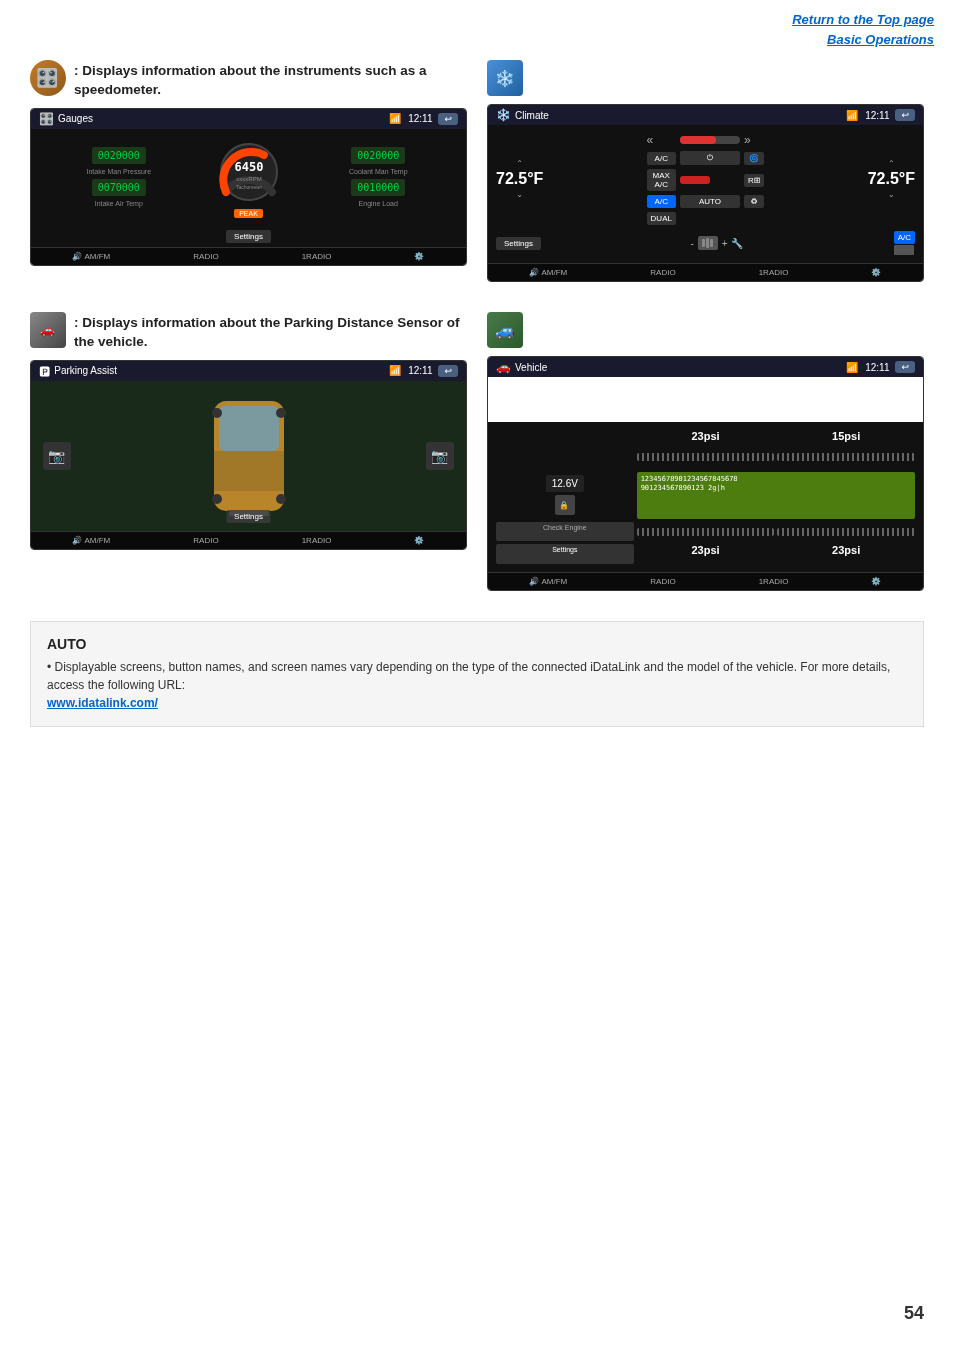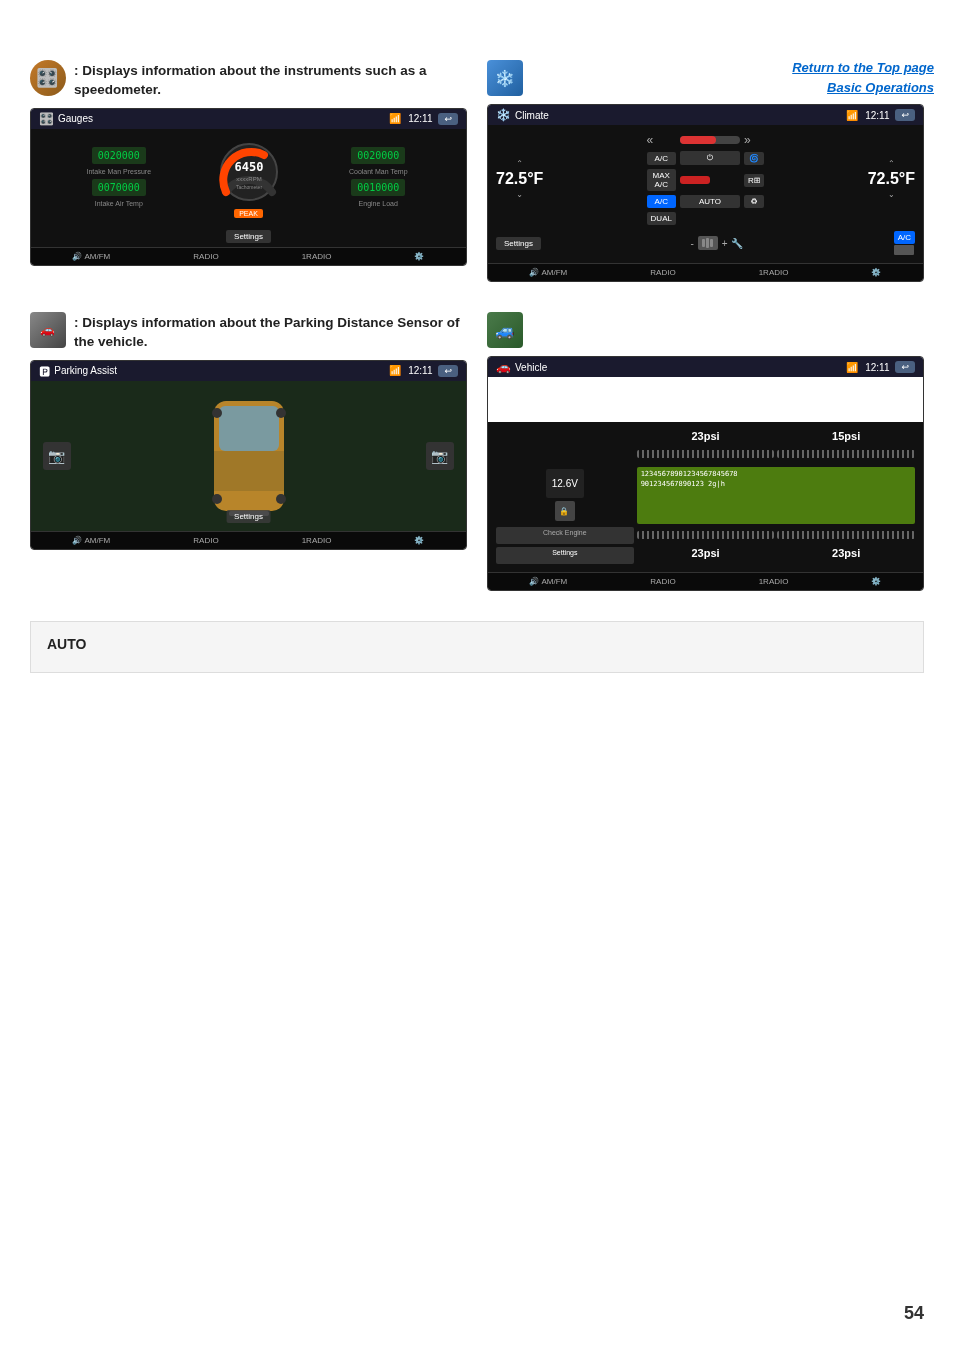--- a/index.html
+++ b/index.html
@@ -12,21 +12,20 @@
       font-size: 14px;
       color: #222;
     }
 
     
     .header {
       position: absolute;
       top: 10px;
       right: 20px;
       text-align: right;
-      margin-top: 48px;
     }
     .header a {
       display: block;
       color: #0066cc;
       font-style: italic;
       font-weight: bold;
       text-decoration: underline;
       font-size: 13px;
       line-height: 1.5;
     }
@@ -431,21 +430,21 @@
 
             <div></div>
             <div style="color:#fff; font-size:11px; font-weight:bold; text-align:center;">23psi</div>
             <div style="color:#fff; font-size:11px; font-weight:bold; text-align:center;">15psi</div>
 
             <div></div>
             <div style="background:repeating-linear-gradient(90deg,#666 0,#666 2px,transparent 2px,transparent 5px); height:8px; border-radius:2px;"></div>
             <div style="background:repeating-linear-gradient(90deg,#666 0,#666 2px,transparent 2px,transparent 5px); height:8px; border-radius:2px;"></div>
 
             <div style="display:flex; flex-direction:column; gap:3px; justify-content:center; align-items:center;">
-              <div style="background:#222; color:#fff; font-size:10px; padding:9px 6px; border-radius:2px;">12.6V</div>
+              <div style="background:#222; color:#fff; font-size:10px; padding:3px 6px; border-radius:2px;">12.6V</div>
               <div style="width:20px; height:20px; background:#444; border-radius:2px; display:flex; align-items:center; justify-content:center; font-size:8px; color:#888;">🔒</div>
             </div>
             <div style="grid-column:span 2; background:#4d7c0f; color:#fff; font-size:7px; padding:3px 4px; border-radius:2px; font-family:monospace; word-break:break-all; line-height:1.4;">
               <span>12345678901234567845678</span><br>
               <span>901234567890123 2g|h</span>
             </div>
 
             <div style="background:#333; color:#aaa; font-size:7px; padding:2px 3px; border-radius:2px; text-align:center;">Check Engine</div>
             <div style="background:repeating-linear-gradient(90deg,#666 0,#666 2px,transparent 2px,transparent 5px); height:8px; border-radius:2px; align-self:center;"></div>
             <div style="background:repeating-linear-gradient(90deg,#666 0,#666 2px,transparent 2px,transparent 5px); height:8px; border-radius:2px; align-self:center;"></div>
@@ -461,16 +460,20 @@
           <span style="color:#aaa; font-size:8px;">1RADIO</span>
           <span style="color:#aaa; font-size:8px;">⚙️</span>
         </div>
       </div>
     </div>
 
   </div>
 
   <div class="note-section">
     <div class="note-title">AUTO</div>
+    <div class="note-text">
+      <span>• Displayable screens, button names, and screen names vary depending on the type of the connected iDataLink and the model of the vehicle. For more details, access the following URL:</span><br>
+      <a class="note-link" href="#">www.idatalink.com/</a>
+    </div>
   </div>
 </div>
 
 <div class="page-number">54</div>
 
 </body></html>

